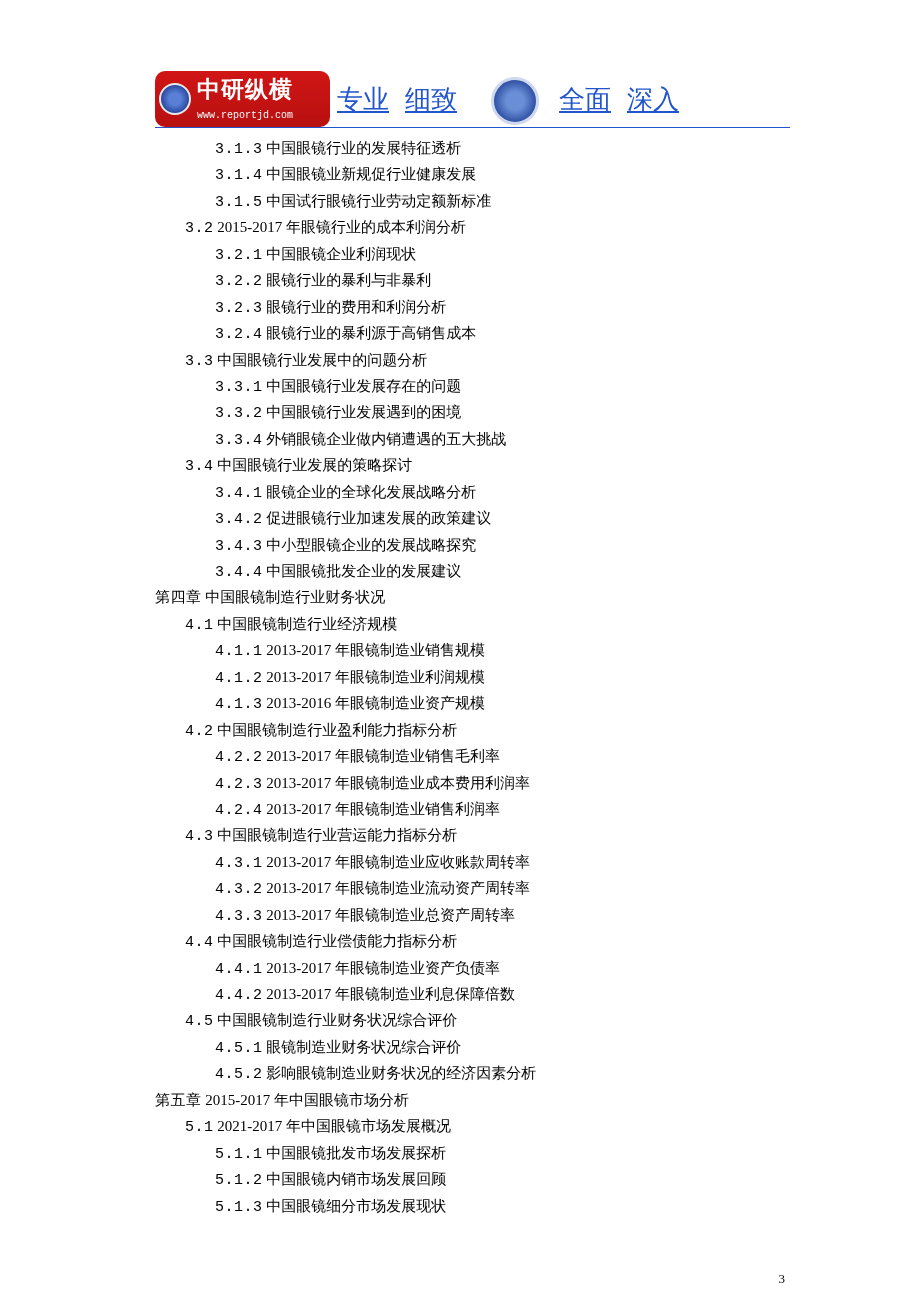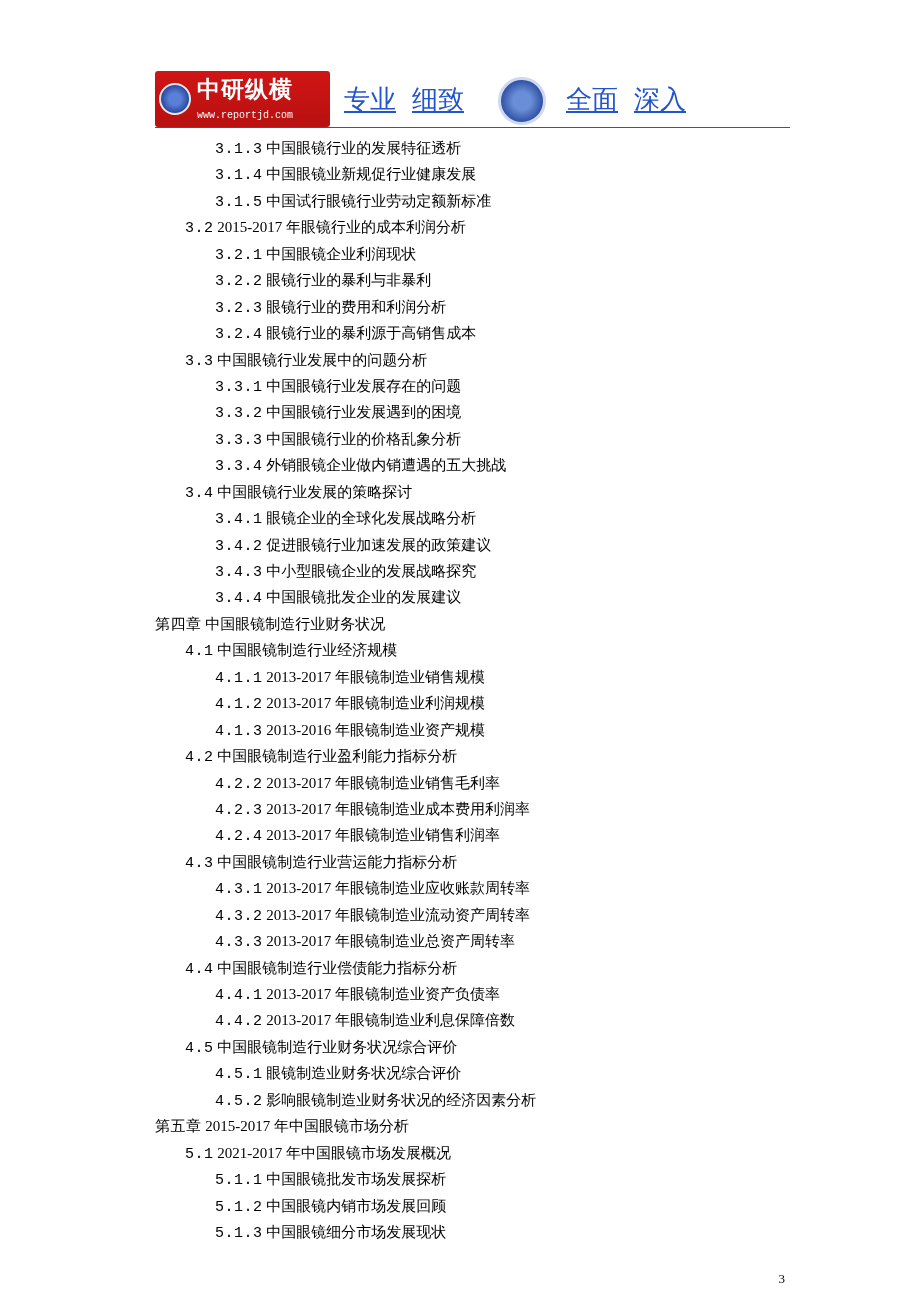--- a/index.html
+++ b/index.html
@@ -20,21 +20,21 @@
       height: 65px;
       display: flex;
       align-items: flex-end;
       border-bottom: 1.5px solid #2255cc;
       padding-bottom: 2px;
     }
     .logo-block {
       width: 175px;
       height: 56px;
       background: linear-gradient(to bottom, #d01515 0%, #b81010 100%);
-      border-radius: 3px;
+      border-radius: 10px;
       position: relative;
       display: flex;
       align-items: center;
       padding-left: 4px;
       margin-bottom: -2px;
     }
     .logo-seal {
       width: 32px;
       height: 32px;
       background: radial-gradient(circle, #5a7fd6 30%, #2a4aa0 70%);
@@ -57,21 +57,21 @@
     }
     .logo-url {
       font-size: 10px;
       color: #fafafa;
       margin-top: 10px;
       font-family: Liberation Mono, monospace;
     }
     .header-words {
       display: flex;
       align-items: center;
-      margin-left: 14px;
+      margin-left: 7px;
       gap: 16px;
       font-family: KaiTi, "楷体", serif;
       font-size: 26px;
       color: #2255cc;
       padding-bottom: 4px;
       text-decoration: underline;
       text-underline-offset: 3px;
     }
     .seal-mid {
       width: 48px;
@@ -128,21 +128,20 @@
     <div class="lvl3"><span class="num">3.1.4</span><span>  中国眼镜业新规促行业健康发展</span></div>
     <div class="lvl3"><span class="num">3.1.5</span><span>  中国试行眼镜行业劳动定额新标准</span></div>
     <div class="lvl2"><span class="num">3.2</span><span>  2015-2017 年眼镜行业的成本利润分析</span></div>
     <div class="lvl3"><span class="num">3.2.1</span><span>  中国眼镜企业利润现状</span></div>
     <div class="lvl3"><span class="num">3.2.2</span><span>  眼镜行业的暴利与非暴利</span></div>
     <div class="lvl3"><span class="num">3.2.3</span><span>  眼镜行业的费用和利润分析</span></div>
     <div class="lvl3"><span class="num">3.2.4</span><span>  眼镜行业的暴利源于高销售成本</span></div>
     <div class="lvl2"><span class="num">3.3</span><span>  中国眼镜行业发展中的问题分析</span></div>
     <div class="lvl3"><span class="num">3.3.1</span><span>  中国眼镜行业发展存在的问题</span></div>
     <div class="lvl3"><span class="num">3.3.2</span><span>  中国眼镜行业发展遇到的困境</span></div>
-    <div class="lvl3"><span class="num">3.3.3</span><span>  中国眼镜行业的价格乱象分析</span></div>
     <div class="lvl3"><span class="num">3.3.4</span><span>  外销眼镜企业做内销遭遇的五大挑战</span></div>
     <div class="lvl2"><span class="num">3.4</span><span>  中国眼镜行业发展的策略探讨</span></div>
     <div class="lvl3"><span class="num">3.4.1</span><span>  眼镜企业的全球化发展战略分析</span></div>
     <div class="lvl3"><span class="num">3.4.2</span><span>  促进眼镜行业加速发展的政策建议</span></div>
     <div class="lvl3"><span class="num">3.4.3</span><span>  中小型眼镜企业的发展战略探究</span></div>
     <div class="lvl3"><span class="num">3.4.4</span><span>  中国眼镜批发企业的发展建议</span></div>
     <div class="lvl1"><span class="num">第四章</span><span>  中国眼镜制造行业财务状况</span></div>
     <div class="lvl2"><span class="num">4.1</span><span>  中国眼镜制造行业经济规模</span></div>
     <div class="lvl3"><span class="num">4.1.1</span><span>  2013-2017 年眼镜制造业销售规模</span></div>
     <div class="lvl3"><span class="num">4.1.2</span><span>  2013-2017 年眼镜制造业利润规模</span></div>

